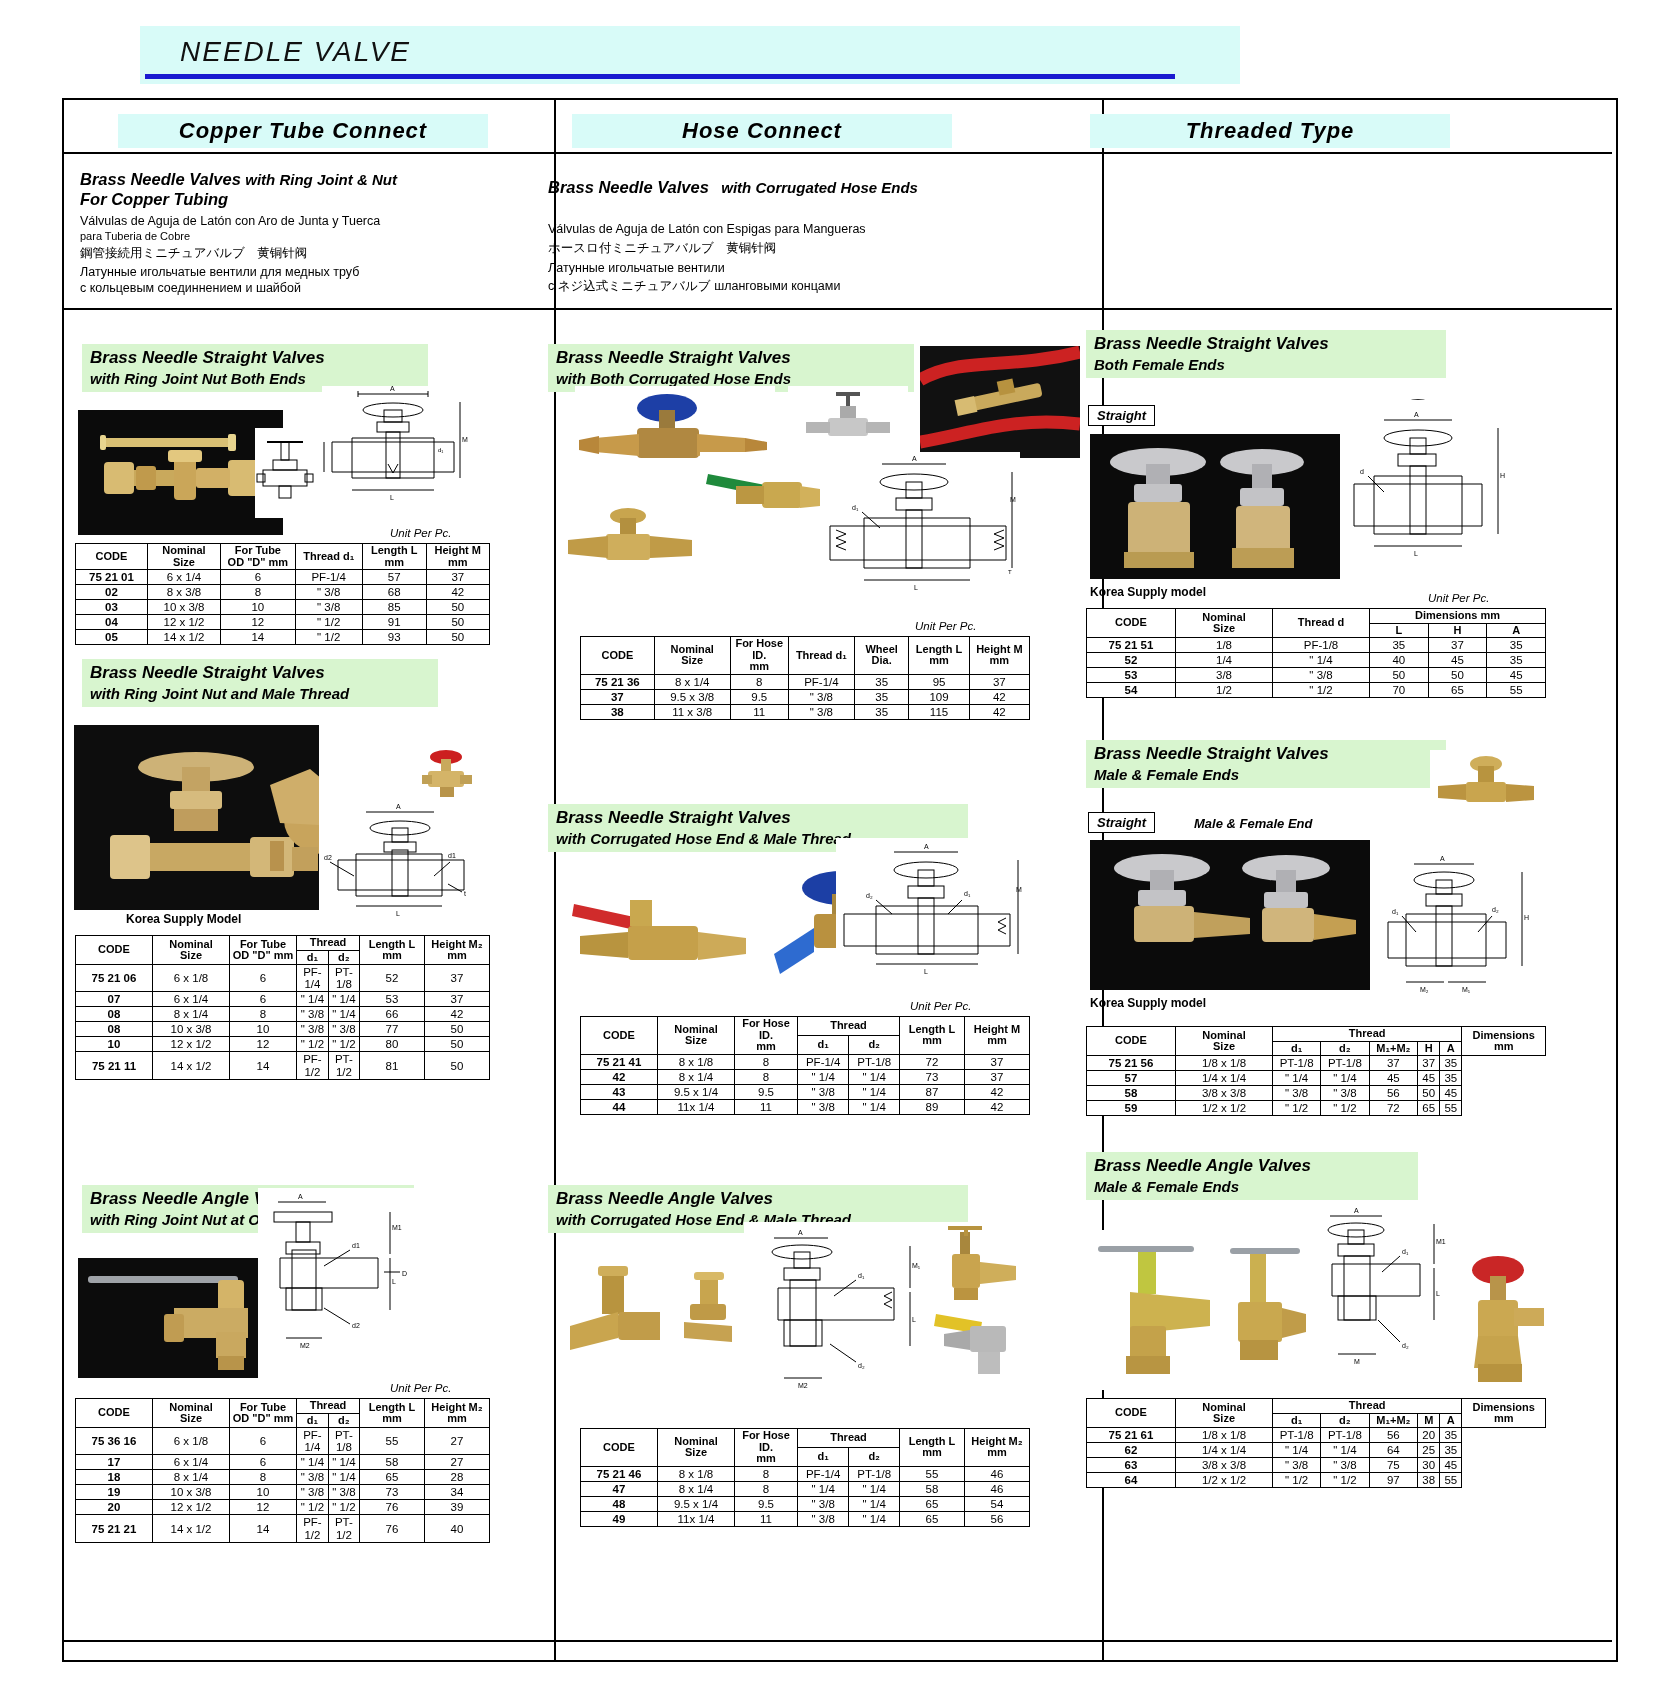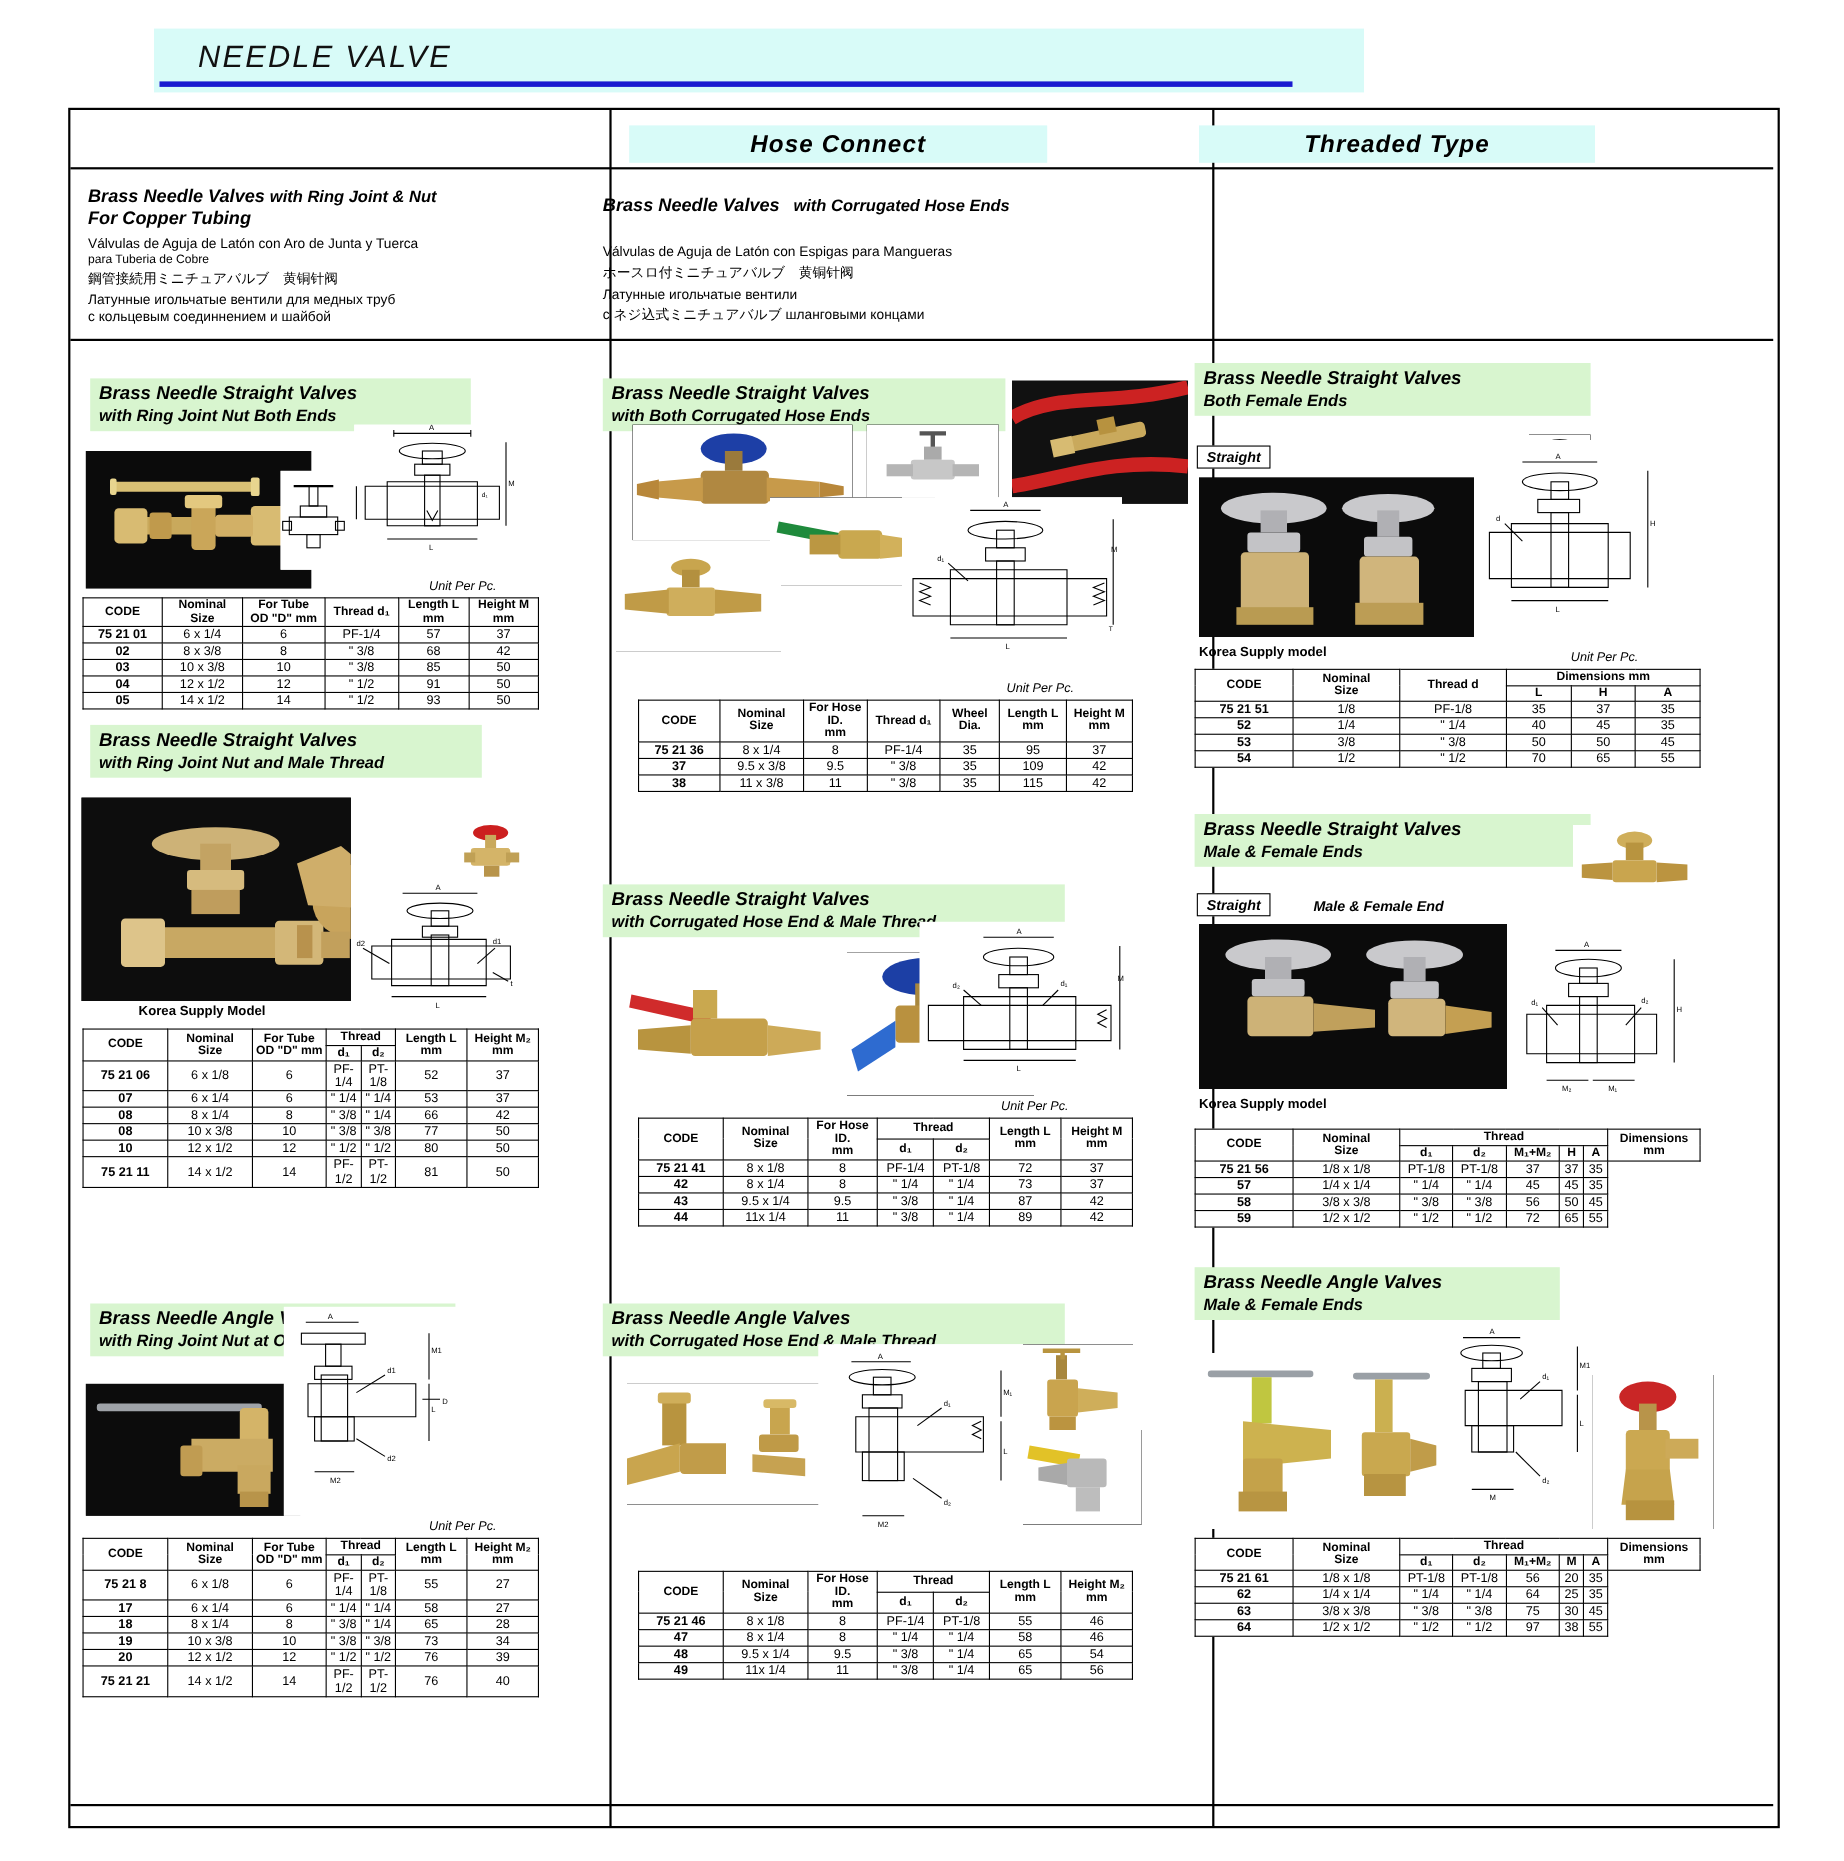--- a/index.html
+++ b/index.html
@@ -90,20 +90,21 @@
   <div class="title-rule"></div>
 
   <div class="frame">
     <div class="vrule" style="left:490px;"></div>
     <div class="vrule" style="left:1038px;"></div>
     <div class="hrule" style="top:52px;width:1548px;"></div>
     <div class="hrule" style="top:208px;width:1548px;"></div>
     <div class="hrule" style="top:1540px;width:1548px;"></div>
   </div>
 
+  <div class="colhead" style="left:118px;top:114px;width:370px;">Copper Tube Connect</div>
   <div class="colhead" style="left:572px;top:114px;width:380px;">Hose Connect</div>
   <div class="colhead" style="left:1090px;top:114px;width:360px;">Threaded Type</div>
 
   <div class="blk" style="left:80px;top:170px;width:420px;">
     <div><span class="b-title">Brass Needle Valves</span>
          <span class="b-title2">with  Ring Joint &amp; Nut</span></div>
     <div class="b-title" style="margin-top:1px">For Copper Tubing</div>
     <div class="b-sub" style="margin-top:5px">Válvulas de Aguja de Latón con Aro de Junta y Tuerca</div>
     <div class="b-small" style="margin-top:2px">para Tuberia de Cobre</div>
     <div class="b-cjk" style="margin-top:3px">鋼管接続用ミニチュアバルブ　黄铜针阀</div>
@@ -419,21 +420,21 @@
           <th rowspan="2" style="width:60px">Length L<br>mm</th>
           <th rowspan="2" style="width:60px">Height M₂<br>mm</th>
         </tr>
         <tr>
           <th>d₁</th>
           <th>d₂</th>
         </tr>
       </thead>
       <tbody>
         <tr>
-          <td class="code">75 21 8</td>
+          <td class="code">75 36 16</td>
           <td>6 x 1/8</td>
           <td>6</td>
           <td>PF-1/4</td>
           <td>PT-1/8</td>
           <td>55</td>
           <td>27</td>
         </tr>
         <tr>
           <td class="code">17</td>
           <td>6 x 1/4</td>

